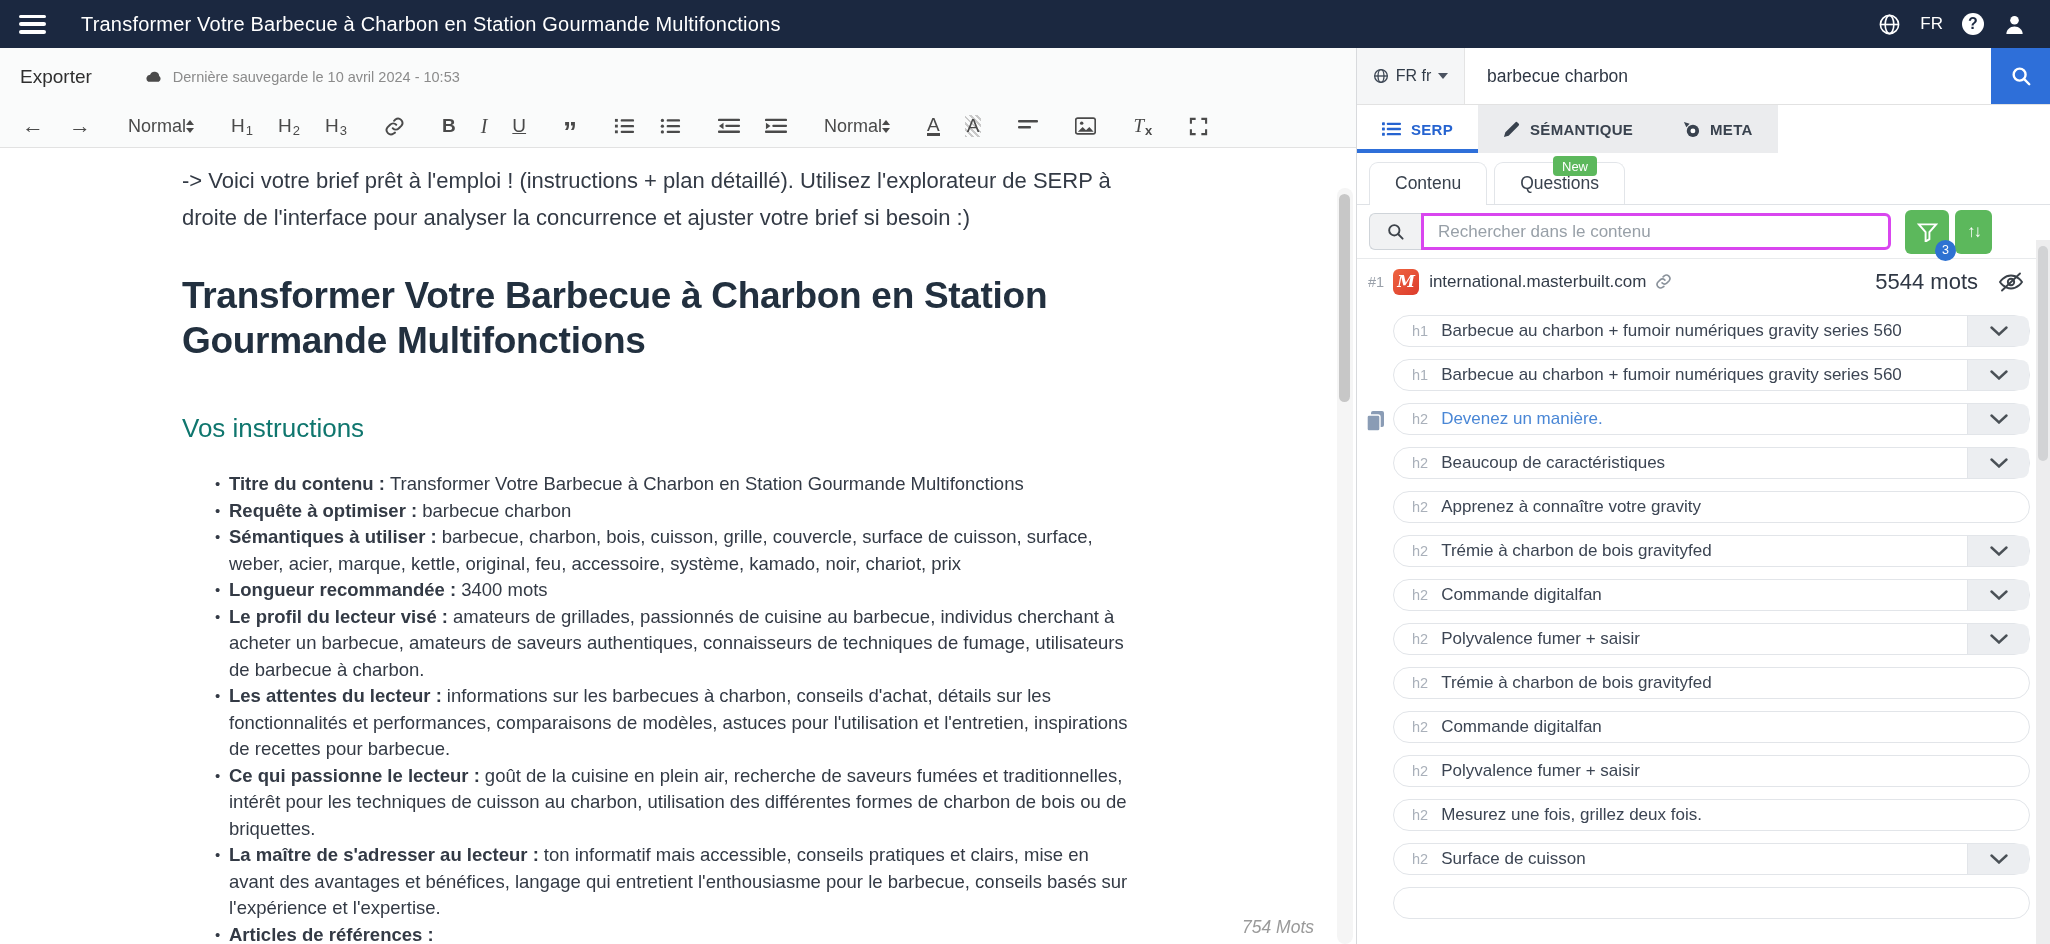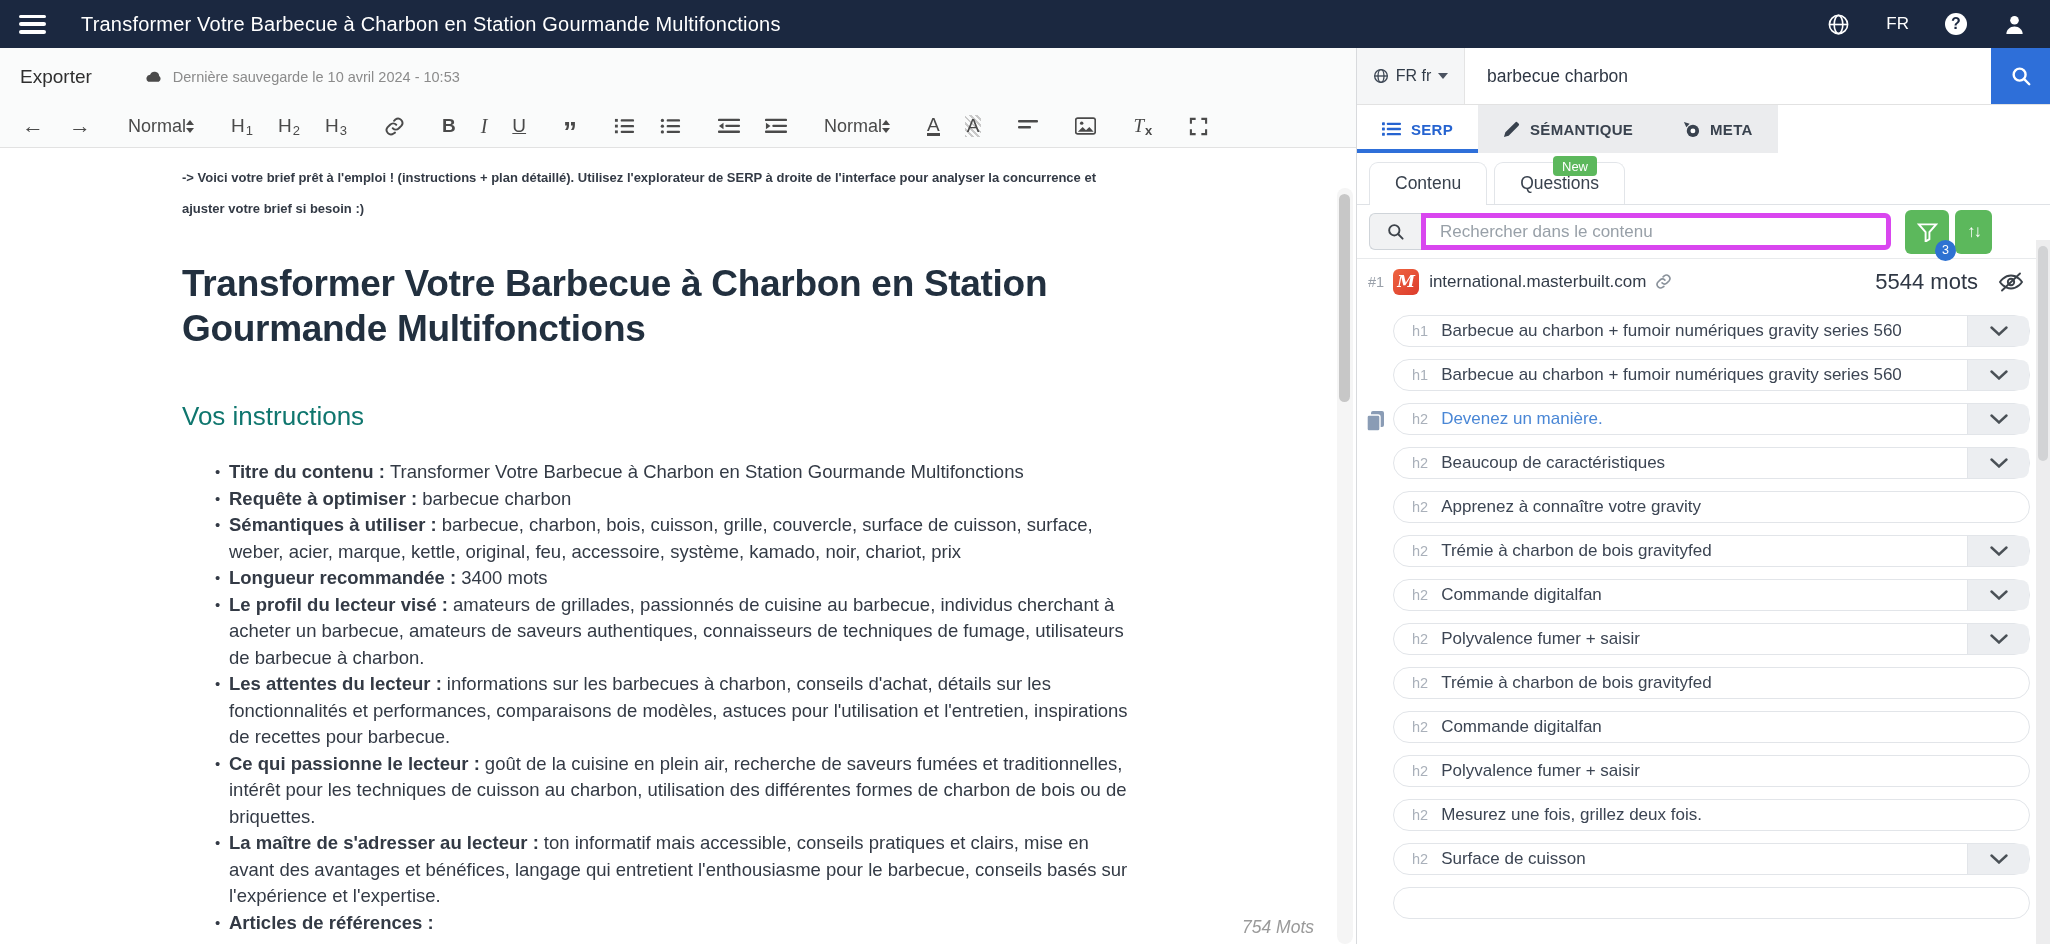--- a/index.html
+++ b/index.html
@@ -4,21 +4,21 @@
 <style>
   * { box-sizing: border-box; margin: 0; padding: 0; }
   html,body { width:2050px; height:944px; overflow:hidden; }
   body { font-family:"Liberation Sans", sans-serif; background:#fff; position:relative; }
 
   
   .topbar { height:48px; background:#1b2840; display:flex; align-items:center; color:#fff; }
   .hamburger { width:27px; height:19px; margin-left:19px; display:flex; flex-direction:column; justify-content:space-between; cursor:pointer; }
   .hamburger span { display:block; height:3.2px; background:#fff; border-radius:2px; }
   .topbar-title { margin-left:35px; font-size:20px; font-weight:500; letter-spacing:.2px; }
-  .topbar-right { margin-left:auto; margin-right:24px; display:flex; align-items:center; gap:36px; }
+  .topbar-right { margin-left:auto; margin-right:24px; display:flex; align-items:center; gap:19px; }
   .locale-label { font-size:17px; }
   .help-circle { width:22px; height:22px; border-radius:50%; background:#fff; color:#1b2840; font-weight:bold; font-size:16px; display:flex; align-items:center; justify-content:center; }
 
   .main { display:flex; height:896px; }
 
   
   .editor-pane { width:1356px; position:relative; background:#fff; }
   .editor-topstrip { height:57px; background:#fafbfb; display:flex; align-items:center; padding-left:20px; }
   .export-btn { font-size:19px; color:#2f2f2f; cursor:pointer; }
   .save-status { display:flex; align-items:center; gap:10px; margin-left:52px; color:#8b8b8b; font-size:14.5px; }
@@ -33,21 +33,21 @@
   .updown i.dn { border-top:5.5px solid #4a4a4a; }
   .tb.bold { font-weight:bold; }
   .tb.italic { font-style:italic; font-family:"Liberation Serif",serif; font-size:20px; }
   .tb.underl { text-decoration:underline; }
   .tb.quote { font-size:28px; font-weight:bold; line-height:10px; position:relative; top:6px; }
   .tb .acolor { border-bottom:3.5px solid #4a4a4a; line-height:17px; }
   .tb .ahigh { background:repeating-linear-gradient(45deg,#c9c9c9 0 2px,transparent 2px 4.5px); padding:0 2px; }
   .gap-lg { margin-left:12px; }
 
   .doc { padding:14px 226px 0 182px; color:#333a45; }
-  .doc-intro { font-size:13px; line-height:31px; color:#333a45;font-weight:bold; }
+  .doc-intro { font-size:22px; line-height:37px; color:#333a45; }
   .doc-h1 { margin-top:37px; font-size:37px; line-height:45px; font-weight:bold; color:#22303f; letter-spacing:-.3px; }
   .doc-h2 { margin-top:50px; font-size:26px; font-weight:normal; color:#0f766e; }
   .doc-list { margin-top:27px; list-style:none; }
   .doc-list li { position:relative; margin-left:33px; padding-left:14px; font-size:18.5px; line-height:26.5px; }
   .doc-list li::before { content:"•"; position:absolute; left:0; top:0; font-size:15px; }
   .b-label { font-weight:bold; margin-right:5px; }
   .word-count { position:absolute; right:42px; bottom:6px; font-size:17.5px; font-style:italic; color:#9a9a9a; }
   .ed-scroll-track { position:absolute; right:3px; top:140px; bottom:0; width:16px; background:#f5f5f5; border-radius:8px; }
   .ed-scroll-thumb { position:absolute; right:6px; top:146px; width:11px; height:208px; background:#c7c7c7; border-radius:6px; }
 
@@ -64,21 +64,21 @@
   .serp-tab { padding:0 25px; display:flex; align-items:center; gap:10px; font-size:15px; font-weight:600; color:#39424e; letter-spacing:.3px; cursor:pointer; }
   .serp-tab.active { background:#fff; color:#2563d0; border-bottom:4px solid #2e6fd9; padding-top:4px; }
 
   .content-tabs { height:52px; border-bottom:1px solid #dfe2e6; display:flex; align-items:flex-end; padding-left:12px; position:relative; }
   .ctab { height:42px; padding:0 25px; display:flex; align-items:center; font-size:17.5px; color:#39424e; border:1px solid #e2e5e9; border-bottom:none; border-radius:9px 9px 0 0; background:#fff; margin-right:7px; cursor:pointer; position:relative; }
   .ctab.active::after { content:""; position:absolute; left:0; right:0; bottom:-1px; height:1px; background:#fff; }
   .new-badge { position:absolute; left:196px; top:3px; background:#5cb85c; color:#fff; font-size:13px; padding:2.5px 9px; border-radius:4px; z-index:2; }
 
   .content-search { height:54px; display:flex; align-items:center; padding:0 7px 0 12px; border-bottom:1px solid #e8eaec; }
   .search-icon-btn { width:52px; height:37px; background:#f1f2f3; border:1px solid #cfd4d9; border-right:none; border-radius:6px 0 0 6px; display:flex; align-items:center; justify-content:center; cursor:pointer; }
-  .content-search-input { width:470px; height:37px; border:5px solid #d946ef; border-radius:0 6px 6px 0; font-size:17px; padding:0 14px; color:#333; outline:none; }
+  .content-search-input { width:470px; height:37px; border:3px solid #d946ef; border-radius:0 6px 6px 0; font-size:17px; padding:0 14px; color:#333; outline:none; }
   .content-search-input::placeholder { color:#98a0a8; }
   .filter-btn,.sort-btn { height:44px; background:#5cb85c; border:none; border-radius:6px; display:flex; align-items:center; justify-content:center; cursor:pointer; color:#fff; }
   .filter-btn { width:44px; margin-left:14px; position:relative; }
   .sort-btn { width:37px; margin-left:6px; font-size:17px; font-weight:bold; letter-spacing:-2px; }
   .filter-badge { position:absolute; right:-7px; bottom:-7px; width:21px; height:21px; border-radius:50%; background:#2e72d2; color:#fff; font-size:12.5px; display:flex; align-items:center; justify-content:center; letter-spacing:0; }
 
   .result-row { height:45px; display:flex; align-items:center; padding:0 26px 0 11px; }
   .rank { color:#9aa1aa; font-size:14.5px; margin-right:9px; }
   .favicon { width:26px; height:26px; border-radius:6px; background:linear-gradient(140deg,#ef6440,#dc3c2c); color:#fff; font-family:"DejaVu Serif",serif; font-style:italic; font-weight:bold; font-size:16px; display:flex; align-items:center; justify-content:center; margin-right:10px; }
   .domain { font-size:17px; color:#333c49; }

